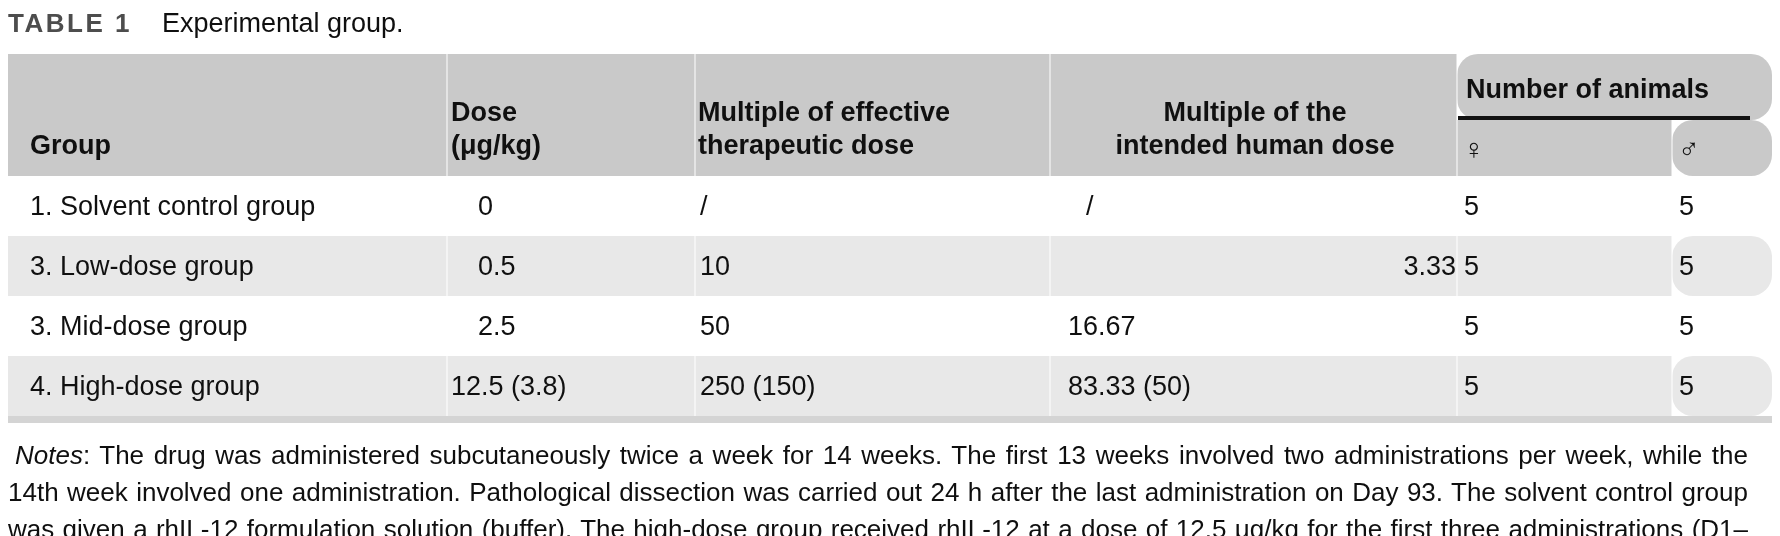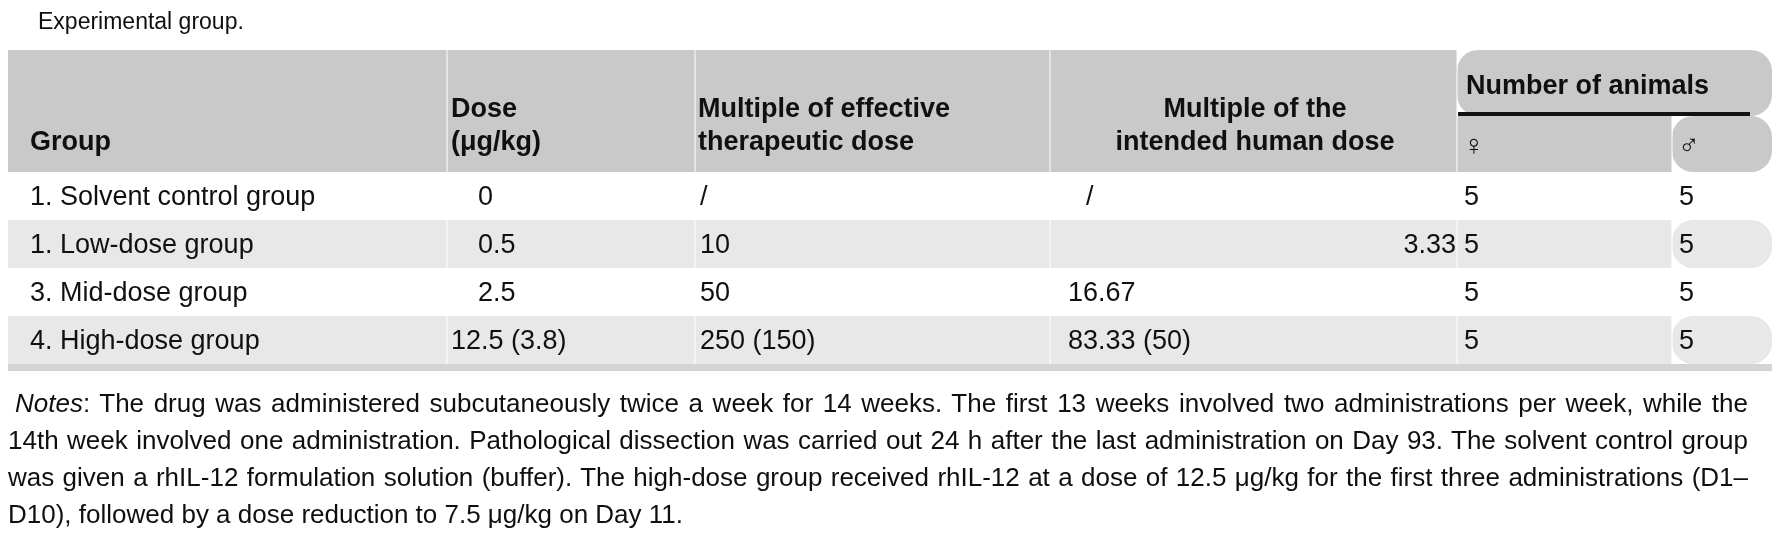--- a/index.html
+++ b/index.html
@@ -15,21 +15,21 @@
     align-items: baseline;
     margin: 8px 0 0 8px;
   }
   .title-label {
     font-size: 26px;
     font-weight: 700;
     color: #4d4d4d;
     letter-spacing: 2.5px;
   }
   .title-caption {
-    font-size: 23px;
+    font-size: 27px;
     color: #0f0f0f;
     margin-left: 30px;
   }
   .table-wrap {
     margin: 15px 0 0 8px;
     width: 1764px;
     border-bottom: 7px solid #d4d4d4;
   }
   table {
     border-collapse: collapse;
@@ -63,21 +63,21 @@
     font-weight: 700;
     line-height: 33px;
   }
   tr.head-b th {
     vertical-align: bottom;
     padding-bottom: 10px;
     font-weight: 400;
     font-size: 29px;
   }
   th.c5, th.c6 { padding-left: 5px; }
-  tbody tr { height: 48px; }
+  tbody tr { height: 60px; }
   tbody tr:nth-child(even) { background: #e8e8e8; }
   tbody td { vertical-align: middle; line-height: 1; }
   tbody td:nth-child(1) { padding-left: 22px; }
   tbody td:nth-child(2) { padding-left: 30px; }
   tbody tr:nth-child(4) td:nth-child(2) { padding-left: 3px; }
   tbody td:nth-child(3) { padding-left: 4px; }
   tbody td:nth-child(4) { padding-left: 17px; }
   tbody tr:nth-child(1) td:nth-child(4) { padding-left: 35px; }
   tbody tr:nth-child(2) td:nth-child(4) { padding-left: 26px; text-align: right; }
   tbody td:nth-child(5), tbody td:nth-child(6) { padding-left: 6px; }
@@ -88,20 +88,21 @@
     line-height: 37px;
     text-align: justify;
     color: #0f0f0f;
   }
   .notes-label { font-style: italic; margin-left: 7px; }
 </style>
 </head>
 <body>
 
 <div class="title-row">
+  <span class="title-label">TABLE 1</span>
   <span class="title-caption">Experimental group.</span>
 </div>
 
 <div class="table-wrap">
   <table>
     <colgroup>
       <col style="width:439px">
       <col style="width:248px">
       <col style="width:355px">
       <col style="width:407px">
@@ -141,21 +142,21 @@
     <tbody>
       <tr>
         <td>1. Solvent control group</td>
         <td>0</td>
         <td>/</td>
         <td>/</td>
         <td>5</td>
         <td>5</td>
       </tr>
       <tr>
-        <td>1. Low-dose group</td>
+        <td>3. Low-dose group</td>
         <td>0.5</td>
         <td>10</td>
         <td>3.33</td>
         <td>5</td>
         <td>5</td>
       </tr>
       <tr>
         <td>3. Mid-dose group</td>
         <td>2.5</td>
         <td>50</td>

